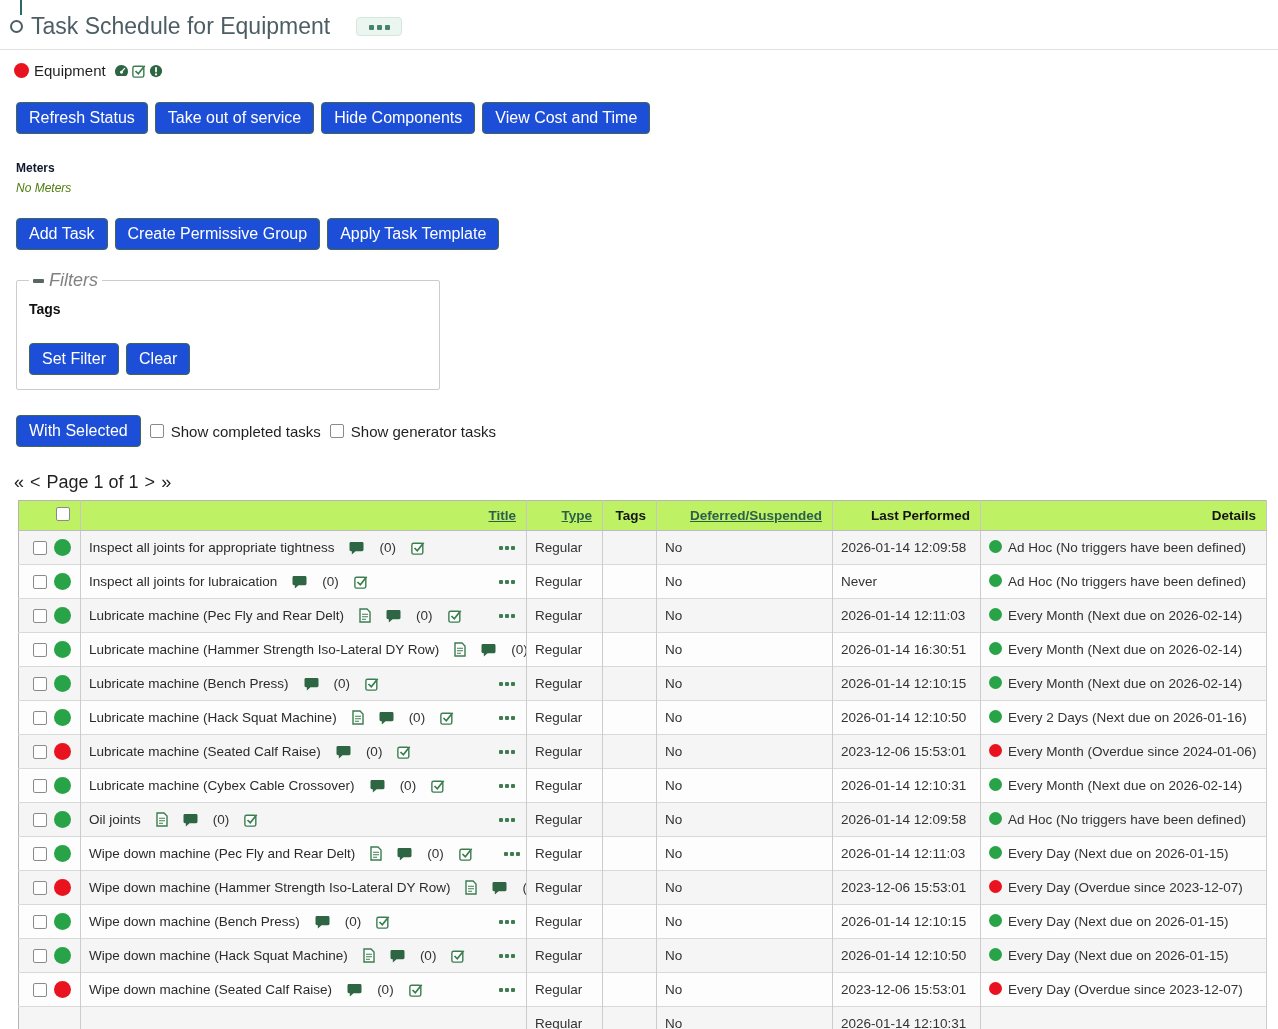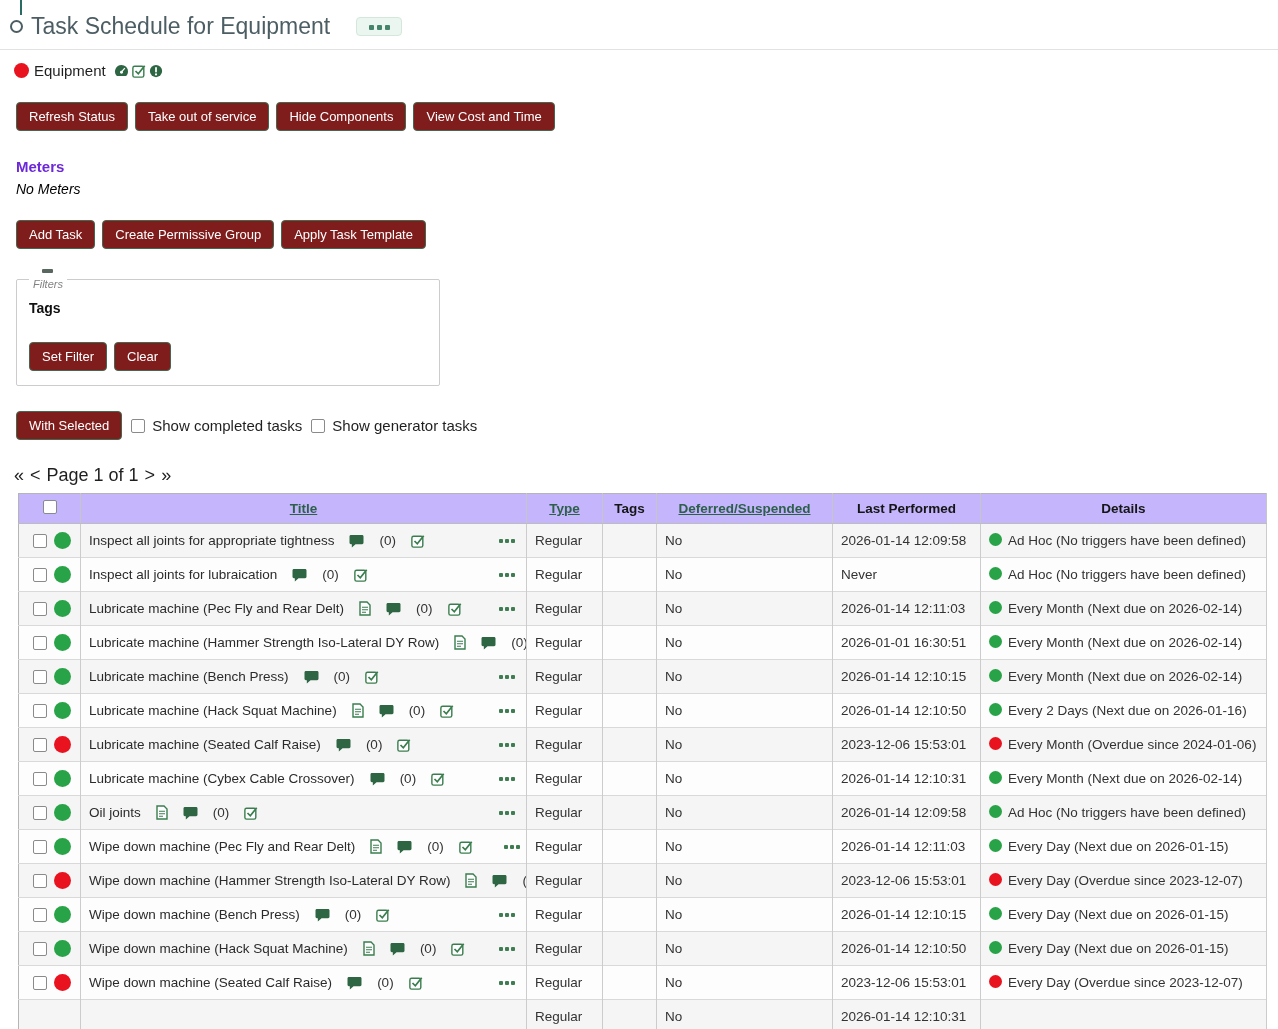--- a/index.html
+++ b/index.html
@@ -18,45 +18,45 @@
   .dots i { display:inline-block; width:5px; height:5px; background:#45836a; margin:0 1.5px; border-radius:1px; }
 
   .top-rule { border:none; border-top:1px solid #e2e2e2; margin:9px 0 0 0; }
 
   .equipment-row { display:flex; align-items:center; gap:5px; margin:12px 0 0 14px; font-size:15px; color:#1f1f1f; }
   .dot { border-radius:50%; display:inline-block; flex:0 0 auto; }
   .dot.equip { width:15px; height:15px; }
   .eq-icons { display:flex; gap:3px; margin-left:3px; align-items:center; line-height:0; }
   .eq-icons span { cursor:pointer; }
 
-  .btn { background:#7f1d1d; color:#fff; border:1px solid #44684f; border-radius:4px; font-size:13px; padding:6px 12px; font-family:inherit; cursor:pointer; white-space:nowrap; }
+  .btn { background:#1d4ed8; color:#fff; border:1px solid #44684f; border-radius:4px; font-size:16px; padding:6px 12px; font-family:inherit; cursor:pointer; white-space:nowrap; }
   .btn-row { display:flex; gap:7px; margin:23px 0 0 16px; }
 
-  .meters-heading { font-weight:700; font-size:15px; margin:27px 0 0 16px; color:#6d28d9; }
-  .meters-empty { font-style:italic; font-size:14px; margin:6px 0 0 16px; color:#000000; }
+  .meters-heading { font-weight:700; font-size:12px; margin:27px 0 0 16px; color:#0f172a; }
+  .meters-empty { font-style:italic; font-size:12px; margin:6px 0 0 16px; color:#4d7c0f; }
 
   fieldset.filters { width:424px; margin:20px 0 0 16px; border:1px solid #ccc; border-radius:2px; padding:4px 12px 14px; }
-  fieldset.filters legend { font-size:11px; color:#828282; font-style:italic; display:flex; align-items:center; gap:5px; padding:0 4px;flex-direction:column; }
+  fieldset.filters legend { font-size:18px; color:#828282; font-style:italic; display:flex; align-items:center; gap:5px; padding:0 4px; }
   .collapse-minus { width:11px; height:4px; background:#58675f; border-radius:1px; display:inline-block; cursor:pointer; }
   .filter-fields { display:flex; gap:28px; margin-top:6px; }
   .field label { font-weight:700; font-size:14px; color:#111; display:block; margin-bottom:6px; }
   .search-input { width:175px; height:22px; border:1px solid #8a8a8a; border-radius:1px; font-size:14px; padding:1px 4px; font-family:inherit; }
   .tags-input { width:205px; height:27px; border:1px solid #c9c9c9; border-radius:2px; font-size:15px; padding:1px 8px; color:#333; font-family:inherit; }
   .tags-input::placeholder { color:#9b9b9b; }
   .filters-btns { margin:20px 0 0 0; }
 
   .selected-row { display:flex; align-items:center; gap:9px; margin:25px 0 0 16px; font-size:15px; color:#1f1f1f; }
   .cb { width:14px; height:14px; border:1px solid #8a8a8a; background:#fff; border-radius:2px; display:inline-block; flex:0 0 auto; cursor:pointer; }
   .cb-label { display:flex; align-items:center; gap:7px; }
 
   .pagination { margin:25px 0 0 14px; font-size:18px; color:#1f1f1f; display:flex; gap:6px; align-items:center; }
   .pagination .pg-btn { cursor:pointer; }
 
   table { border-collapse:collapse; margin:7px 0 0 18px; width:1248px; table-layout:fixed; font-size:13.5px; border:1px solid #b5b5b5; }
-  thead th { background:#c4b5fd; height:30px; text-align:center; padding:0 10px; border-right:1px solid #c6c6c6; border-bottom:1px solid #bdbdbd; font-size:13.5px; }
+  thead th { background:#bef264; height:30px; text-align:right; padding:0 10px; border-right:1px solid #c6c6c6; border-bottom:1px solid #bdbdbd; font-size:13.5px; }
   .sort-link { color:#2d5f4a; font-weight:700; text-decoration:underline; cursor:pointer; }
   th.plain { font-weight:700; color:#151515; }
   td { padding:0 8px; height:34px; border-right:1px solid #ccc; overflow:hidden; white-space:nowrap; }
   tbody tr { border-top:1px solid #d9d9d9; }
   tbody tr:nth-child(odd) { background:#f5f5f5; }
   tbody tr:nth-child(even) { background:#fdfdfd; }
   .cell-check { display:flex; align-items:center; gap:7px; padding-left:6px; }
   .dot.status { width:17px; height:17px; }
   .dot.detail { width:13px; height:13px; }
   .green { background:#29a347; }
@@ -300,21 +300,21 @@
             <span class="icon"><svg width="14" height="14" viewBox="0 0 16 16">
                 <rect x="1" y="2.5" width="12.5" height="12.5" rx="2" fill="#fff" stroke="#3a7d4e" stroke-width="1.6"></rect>
                 <path d="M4 8l3.2 3.2L14.5 2" fill="none" stroke="#3a7d4e" stroke-width="2"></path>
               </svg></span>
             <span class="spacer"></span>
           </div>
         </td>
         <td>Regular</td>
         <td></td>
         <td>No</td>
-        <td>2026-01-01 16:30:51</td>
+        <td>2026-01-14 16:30:51</td>
         <td>
           <div class="detail-flex">
             <span class="dot detail green"></span>
             <span>Every Month (Next due on 2026-02-14)</span>
           </div>
         </td>
       </tr>
       <tr>
         <td>
           <div class="cell-check">

